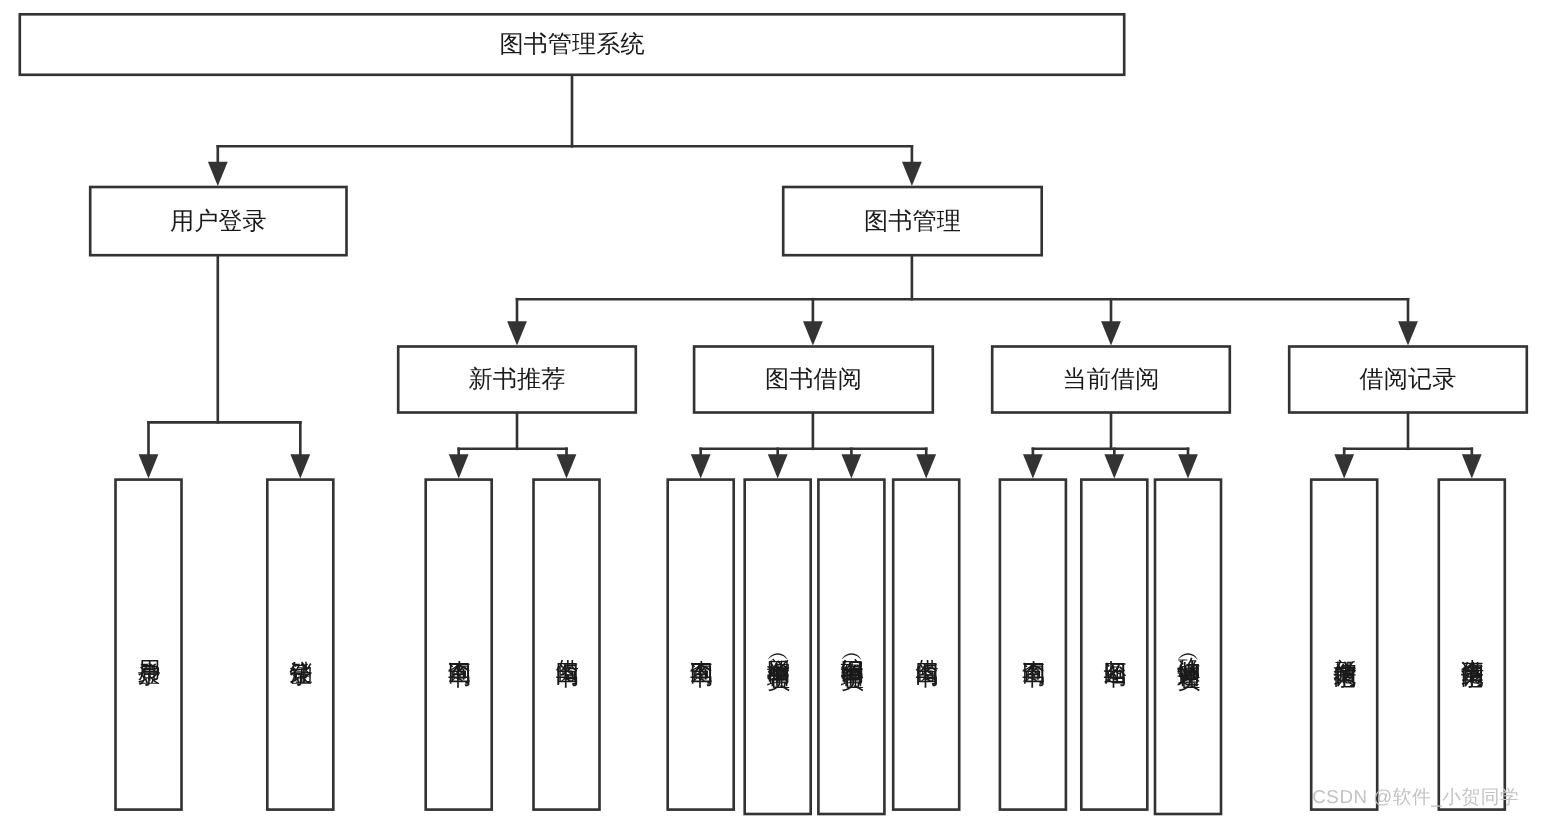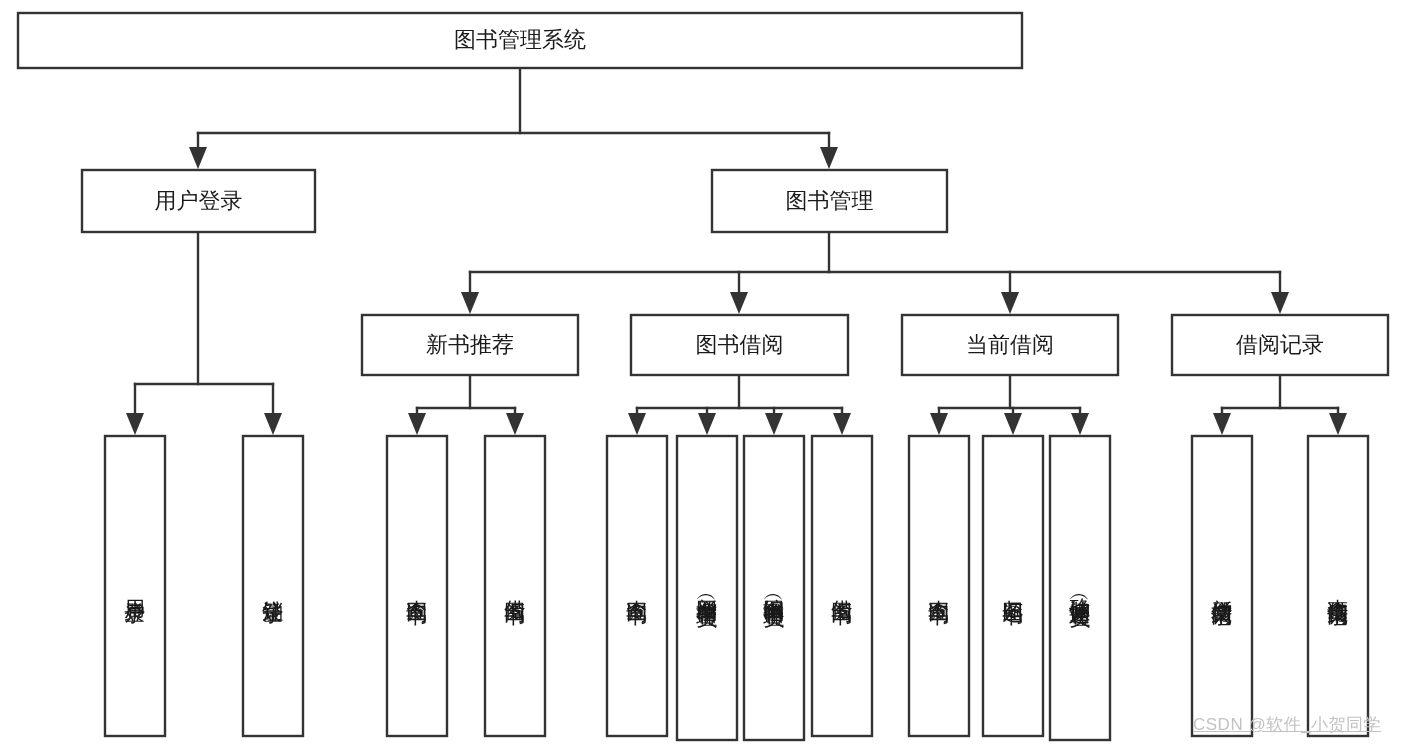--- a/index.html
+++ b/index.html
@@ -64,21 +64,20 @@
     justify-content: center;
     pointer-events: none;
   }
   .watermark {
     position: absolute;
     font-family: "Liberation Sans", "DejaVu Sans", sans-serif;
     font-size: 17px;
     color: #c2c2c2;
     white-space: nowrap;
     letter-spacing: 0.5px;
-    text-decoration: underline;
   }
 </style>
 </head>
 <body>
 
 <div id="diagram-root">
 
   <svg id="tree-svg" viewBox="0 0 1405 747" xmlns="http://www.w3.org/2000/svg">
     <g id="connector-layer">
         <path d="M 520 68 L 520 133" class="connector-line"></path>

